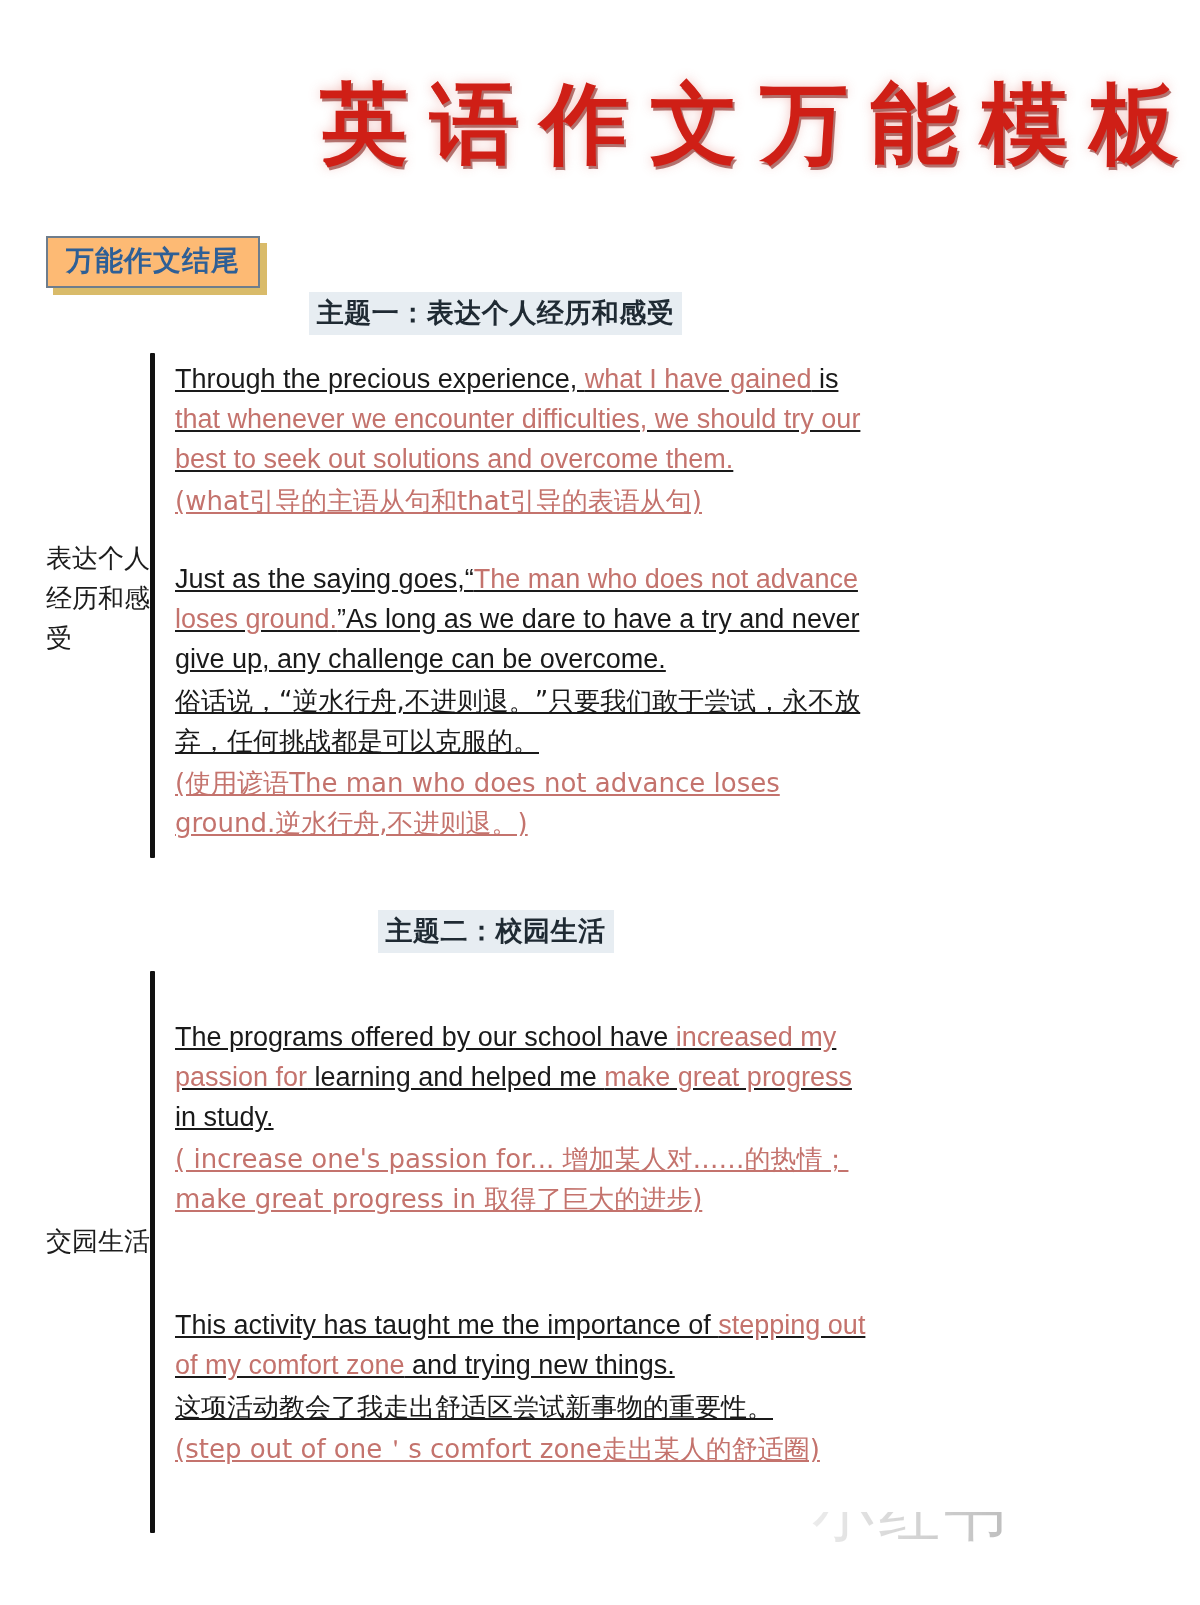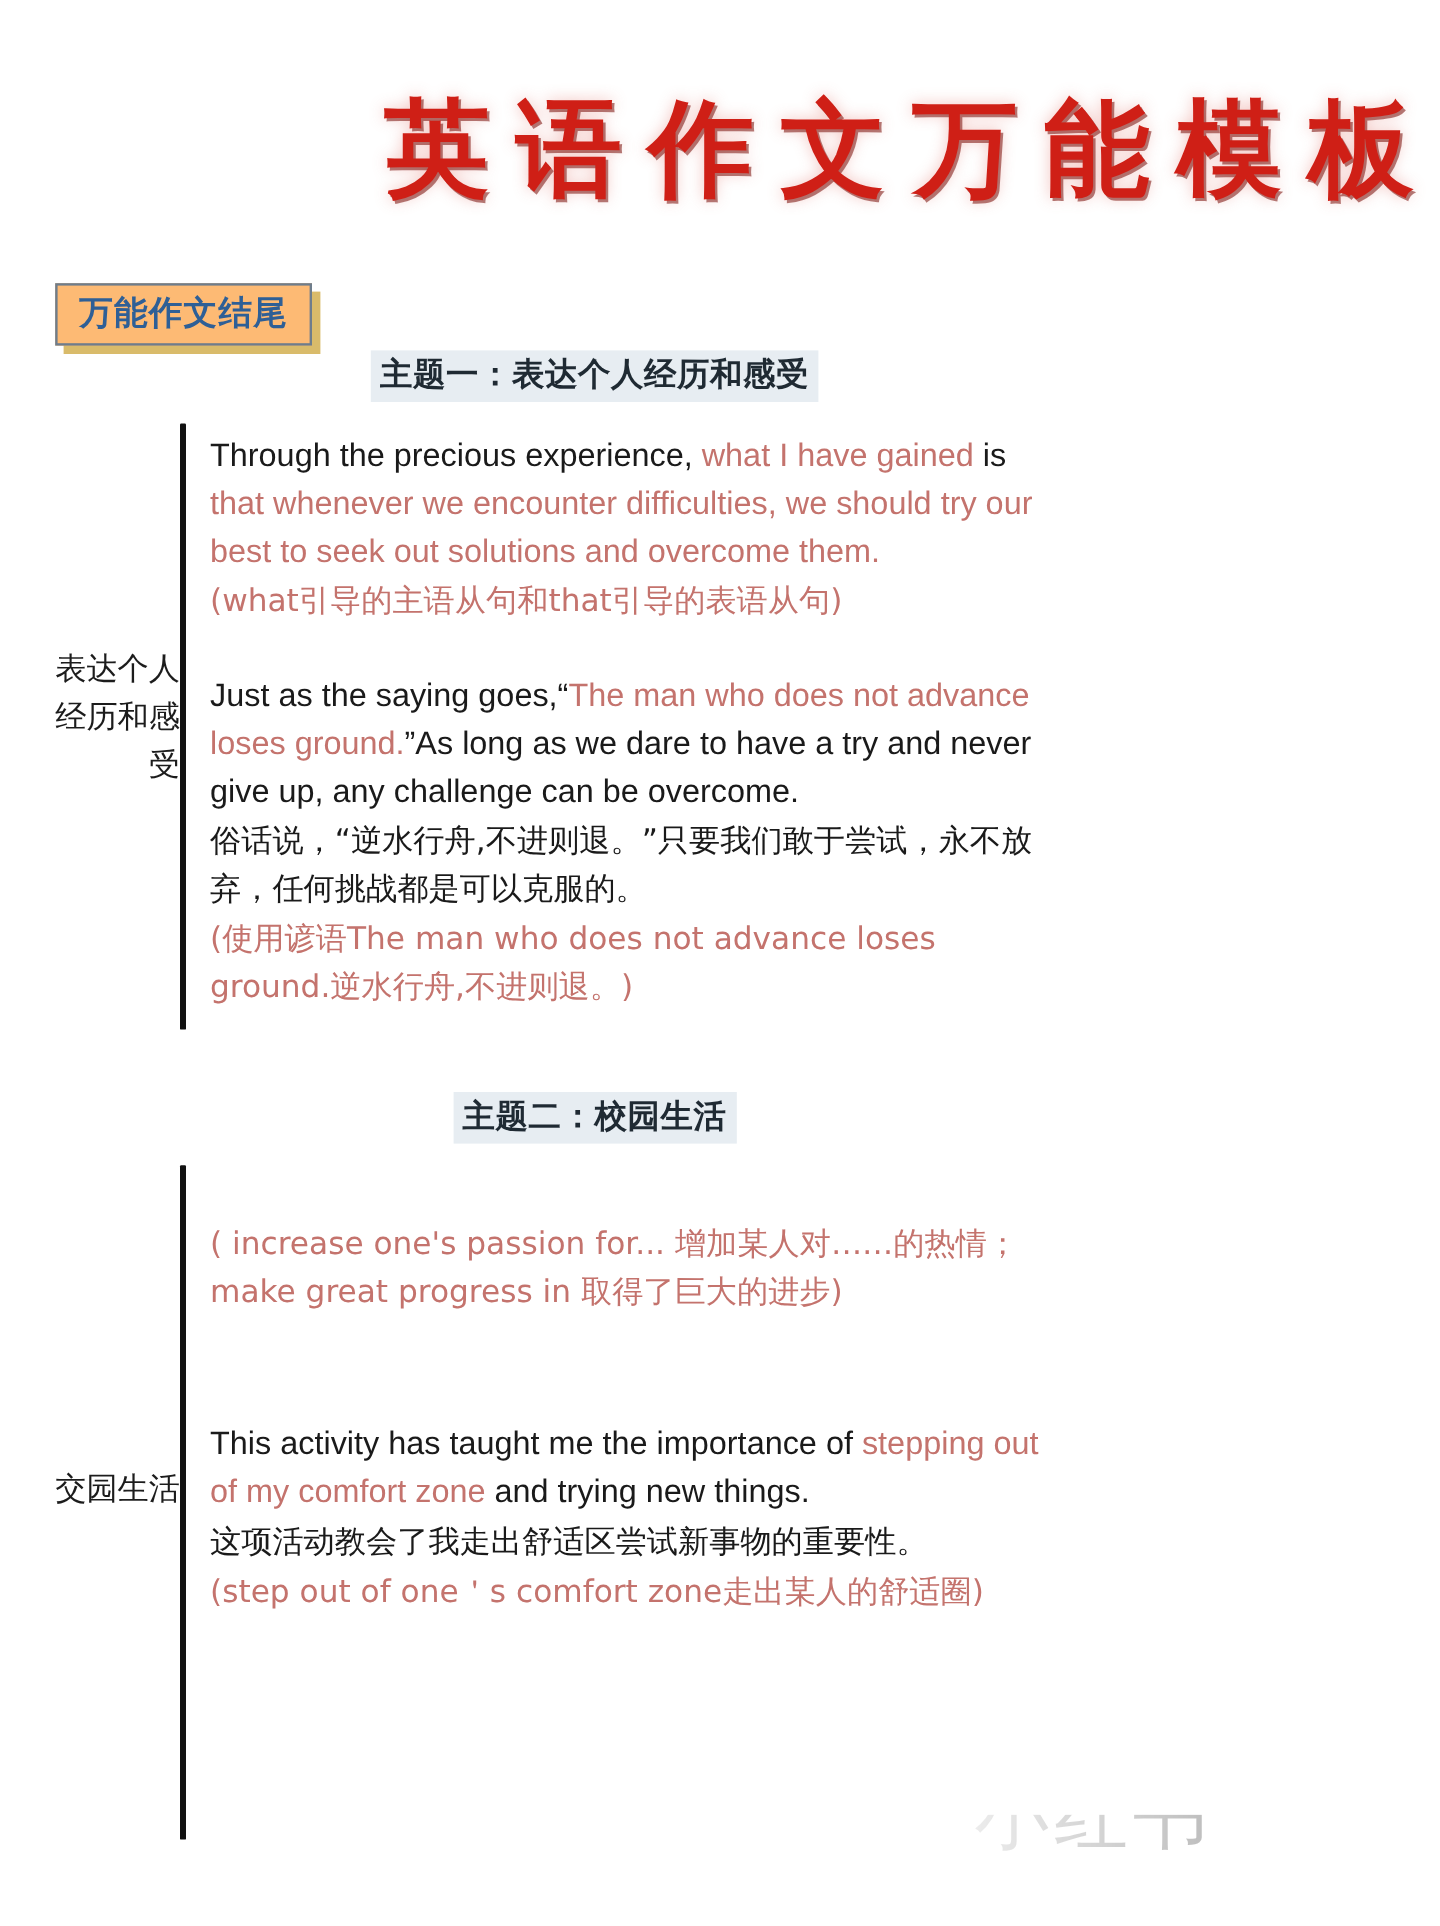--- a/index.html
+++ b/index.html
@@ -110,33 +110,34 @@
     box-sizing: border-box;
   }
 
   .para {
     margin: 0 0 0 0;
     font-size: 27px;
     line-height: 40px;
     color: #1a1a1a;
     font-family: "Liberation Sans", "DejaVu Sans", sans-serif;
     word-break: break-word;
+    text-decoration: underline;
   }
   .para + .para { margin-top: 2px; }
   .para-gap { height: 38px; }
   .hl { color: #c4736d; }
   .note { color: #c4736d; }
   .cn {
     font-family: "DejaVu Sans", "Liberation Sans", sans-serif;
     font-size: 26px;
   }
 
   
   #section-one { top: 292px; }
-  #section-one .margin-label { padding-top: 185px; text-align: right; }
+  #section-one .margin-label { padding-top: 185px; }
   #section-one .rule { min-height: 505px; }
   #section-one .content { padding-top: 6px; }
 
   
   #section-two { top: 910px; }
   #section-two .margin-label { padding-top: 250px; }
   #section-two .rule { min-height: 562px; }
   #section-two .content { padding-top: 46px; }
 
   
@@ -211,20 +212,21 @@
   </div>
 
   <div class="section-body">
 
     <div class="margin-label">交园生活</div>
 
     <div class="rule"></div>
 
     <div class="content">
 
+      <p class="para"><span>The programs offered by our school have </span><span class="hl">increased my passion for</span><span> learning and helped me </span><span class="hl">make great progress</span><span> in study.</span></p>
 
 
       <p class="para note cn">( increase one's passion for... 增加某人对……的热情；make great progress in 取得了巨大的进步)</p>
 
       <div class="para-gap" style="height:86px"></div>
 
       <p class="para"><span>This activity has taught me the importance of </span><span class="hl">stepping out of my comfort zone</span><span> and trying new things.</span><span class="hl"></span><span></span></p>
 
       <p class="para cn">这项活动教会了我走出舒适区尝试新事物的重要性。</p>
 

